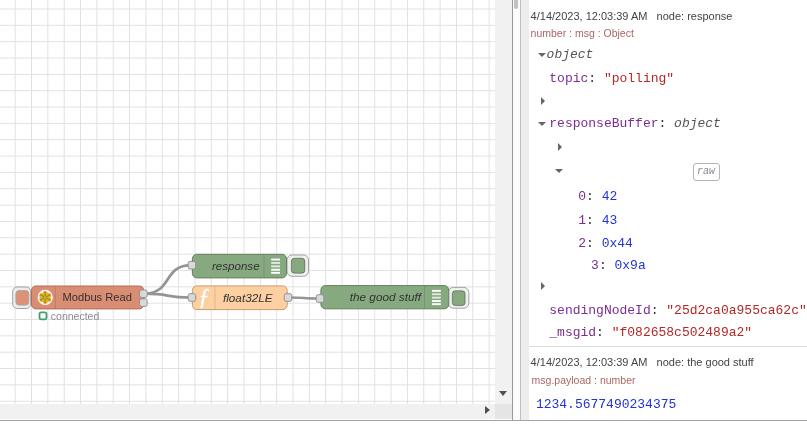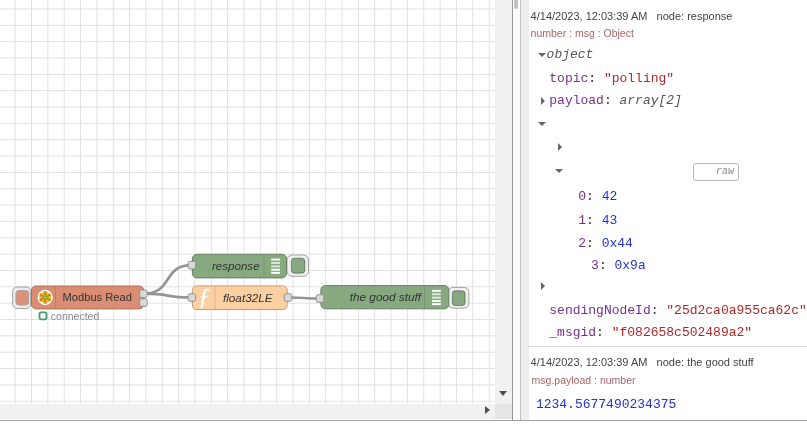--- a/index.html
+++ b/index.html
@@ -25,21 +25,21 @@
   .sans{font-family:"Liberation Sans",sans-serif;font-size:11px;color:#444;}
   .meta{font-family:"Liberation Sans",sans-serif;font-size:10.5px;color:#a66;}
   .mono{font-family:"Liberation Mono",monospace;font-size:13px;color:#333;}
   .key{color:#792e90;}
   .str{color:#b22828;}
   .num{color:#2333d0;}
   .typ{font-style:italic;color:#555;}
   .tri-d{position:absolute;width:0;height:0;border-left:4.3px solid transparent;border-right:4.3px solid transparent;border-top:4.8px solid #666;}
   .tri-r{position:absolute;width:0;height:0;border-top:4.3px solid transparent;border-bottom:4.3px solid transparent;border-left:4.8px solid #666;}
   #rawbtn{position:absolute;left:171.5px;top:163px;width:25px;height:15.5px;border:1px solid #b5b5b5;border-radius:3px;background:#fff;
-    font-family:"Liberation Mono",monospace;font-style:italic;font-size:10px;color:#889;text-align:center;line-height:15px;padding-left:19px;}
+    font-family:"Liberation Mono",monospace;font-style:italic;font-size:10px;color:#889;text-align:center;line-height:15px;}
   .sep{position:absolute;left:8.4px;width:277.5px;height:1px;background:#dcdcdc;}
 </style>
 </head>
 <body>
 <div id="canvas">
 <svg width="495" height="404">
 
   <g fill="none" stroke="#949494" stroke-width="2.7" stroke-linecap="round">
     <path d="M 143.4 293.7 C 173.4 293.7 161.8 265.1 191.8 265.1"></path>
     <path d="M 143.4 293.7 C 173.4 293.7 161.9 297.5 191.9 297.5"></path>
@@ -142,23 +142,23 @@
 
   <div class="row sans" style="left:9.5px;top:7px;">4/14/2023, 12:03:39 AM&nbsp;&nbsp; node: response</div>
   <div class="row meta" style="left:9.5px;top:23.7px;">number : msg : Object</div>
 
   <div class="tri-d" style="left:16.5px;top:52.6px;"></div>
   <div class="row mono typ" style="left:25.5px;top:45.5px;">object</div>
 
   <div class="row mono" style="left:28.2px;top:69.5px;"><span class="key">topic</span>: <span class="str">"polling"</span></div>
 
   <div class="tri-r" style="left:19.5px;top:96.5px;"></div>
-  <div class="row mono" style="left:28.2px;top:92px;"><span class="key">payload</span>: <span class="typ">array[2]</span></div>
 
   <div class="tri-d" style="left:16.5px;top:122.1px;"></div>
+  <div class="row mono" style="left:28.2px;top:115px;"><span class="key">responseBuffer</span>: <span class="typ">object</span></div>
 
   <div class="tri-r" style="left:37px;top:142.5px;"></div>
 
   <div class="tri-d" style="left:34px;top:169.1px;"></div>
   <div id="rawbtn">raw</div>
 
   <div class="row mono" style="left:57.2px;top:187.5px;"><span class="key">0</span>: <span class="num">42</span></div>
   <div class="row mono" style="left:57.2px;top:212px;"><span class="key">1</span>: <span class="num">43</span></div>
   <div class="row mono" style="left:57.2px;top:235px;"><span class="key">2</span>: <span class="num">0x44</span></div>
   <div class="row mono" style="left:70px;top:257px;"><span class="key">3</span>: <span class="num">0x9a</span></div>

